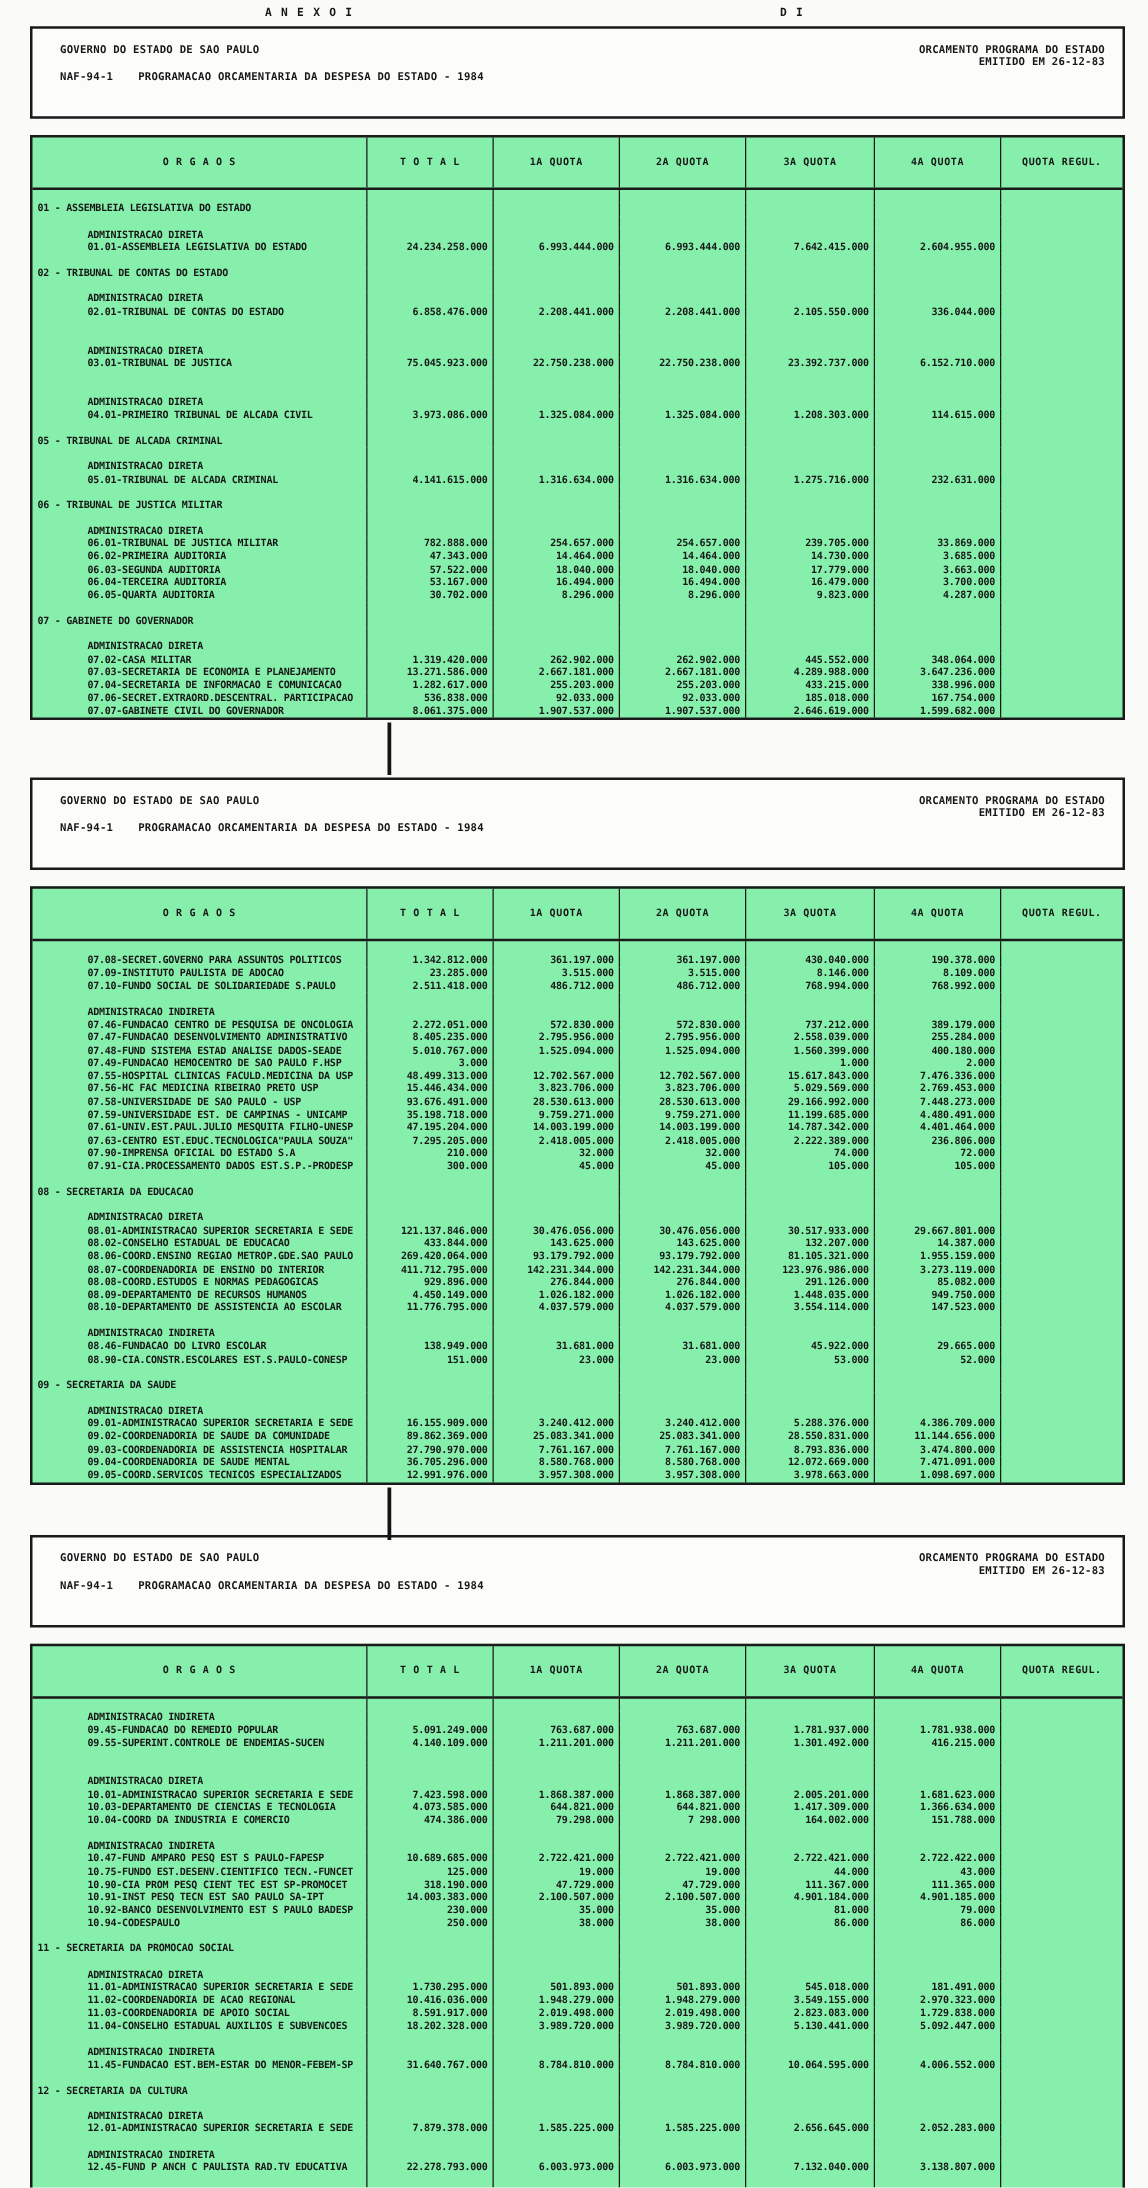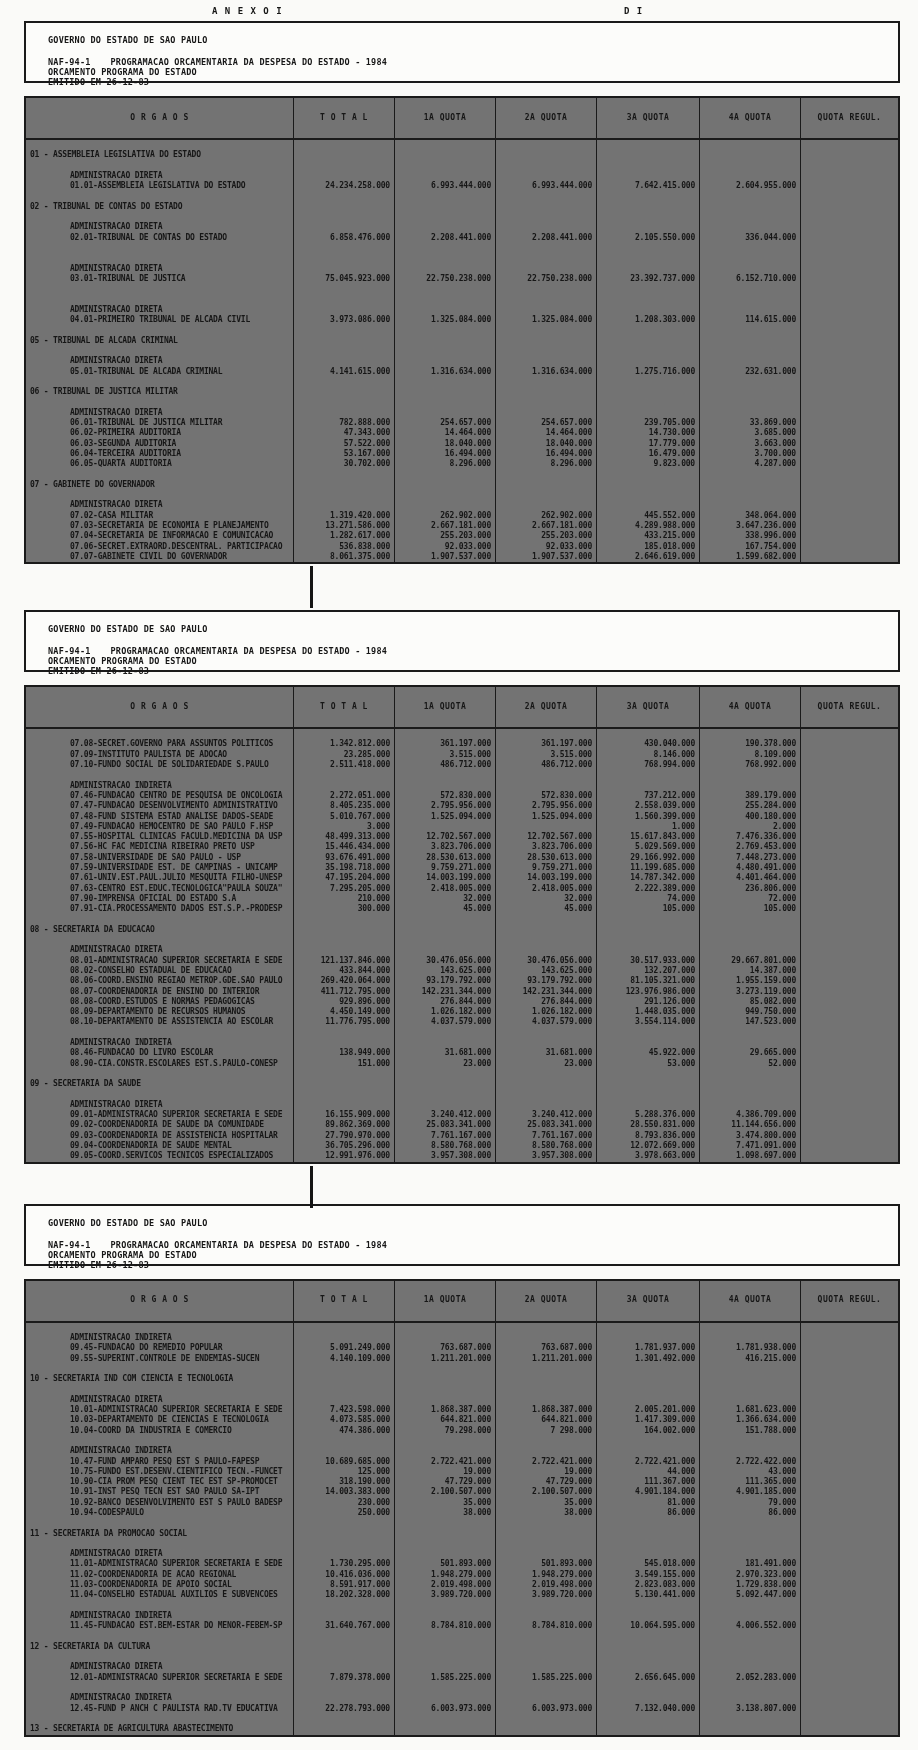--- a/index.html
+++ b/index.html
@@ -12,30 +12,30 @@
   }
   .sheet{padding:3px 18px 0 24px;}
   
   .top-strip{position:relative;height:18px;font-size:9px;font-weight:bold;letter-spacing:1px;}
   .anexo{position:absolute;left:188px;top:3px;}
   .di{position:absolute;left:600px;top:3px;}
   
   .hdr{
     border:2px solid #1a1a1a;background:#fcfcfa;
     display:flex;justify-content:space-between;align-items:flex-start;
-    padding:12px 10px 10px 22px;height:62px;box-sizing:border-box;
-    font-size:8.5px;font-weight:bold;letter-spacing:0.2px;flex-direction:column;
+    padding:12px 10px 10px 22px;height:74px;box-sizing:border-box;
+    font-size:8.5px;font-weight:bold;letter-spacing:0.2px;
   }
   .hdr-left .l2{margin-top:12px;}
   .hdr-left .code{margin-right:20px;}
-  .hdr-right{padding-right:4px;}
+  .hdr-right{text-align:right;padding-right:4px;}
   .hdr-right .l2{margin-top:0;}
   
   .tbl{
-    border:2px solid #1a1a1a;background:#737373;
+    border:2px solid #1a1a1a;background:#86efac;
     margin-top:13px;box-sizing:border-box;
   }
   .grid{display:grid;grid-template-columns:267px 101px 101px 101px 103px 101px 1fr;}
   .thead{border-bottom:2px solid #1a1a1a;height:40px;}
   .thead .cell{
     display:flex;align-items:center;justify-content:center;
     font-size:8px;font-weight:bold;letter-spacing:0.5px;
   }
   .cell{box-sizing:border-box;min-height:10.3px;line-height:10.3px;
     font-size:8px;font-weight:bold;letter-spacing:-0.2px;white-space:nowrap;overflow:hidden;}
@@ -917,29 +917,20 @@
           <div class="grid row">
             <div class="cell"></div>
             <div class="cell v"></div>
             <div class="cell v"></div>
             <div class="cell v"></div>
             <div class="cell v"></div>
             <div class="cell v"></div>
             <div class="cell v"></div>
           </div>
           <div class="grid row">
-            <div class="cell lbl-section">10 - SECRETARIA IND COM CIENCIA E TECNOLOGIA</div>
-            <div class="cell v"></div>
-            <div class="cell v"></div>
-            <div class="cell v"></div>
-            <div class="cell v"></div>
-            <div class="cell v"></div>
-            <div class="cell v"></div>
-          </div>
-          <div class="grid row">
             <div class="cell"></div>
             <div class="cell v"></div>
             <div class="cell v"></div>
             <div class="cell v"></div>
             <div class="cell v"></div>
             <div class="cell v"></div>
             <div class="cell v"></div>
           </div>
           <div class="grid row">
             <div class="cell lbl-sub">ADMINISTRACAO DIRETA</div>

